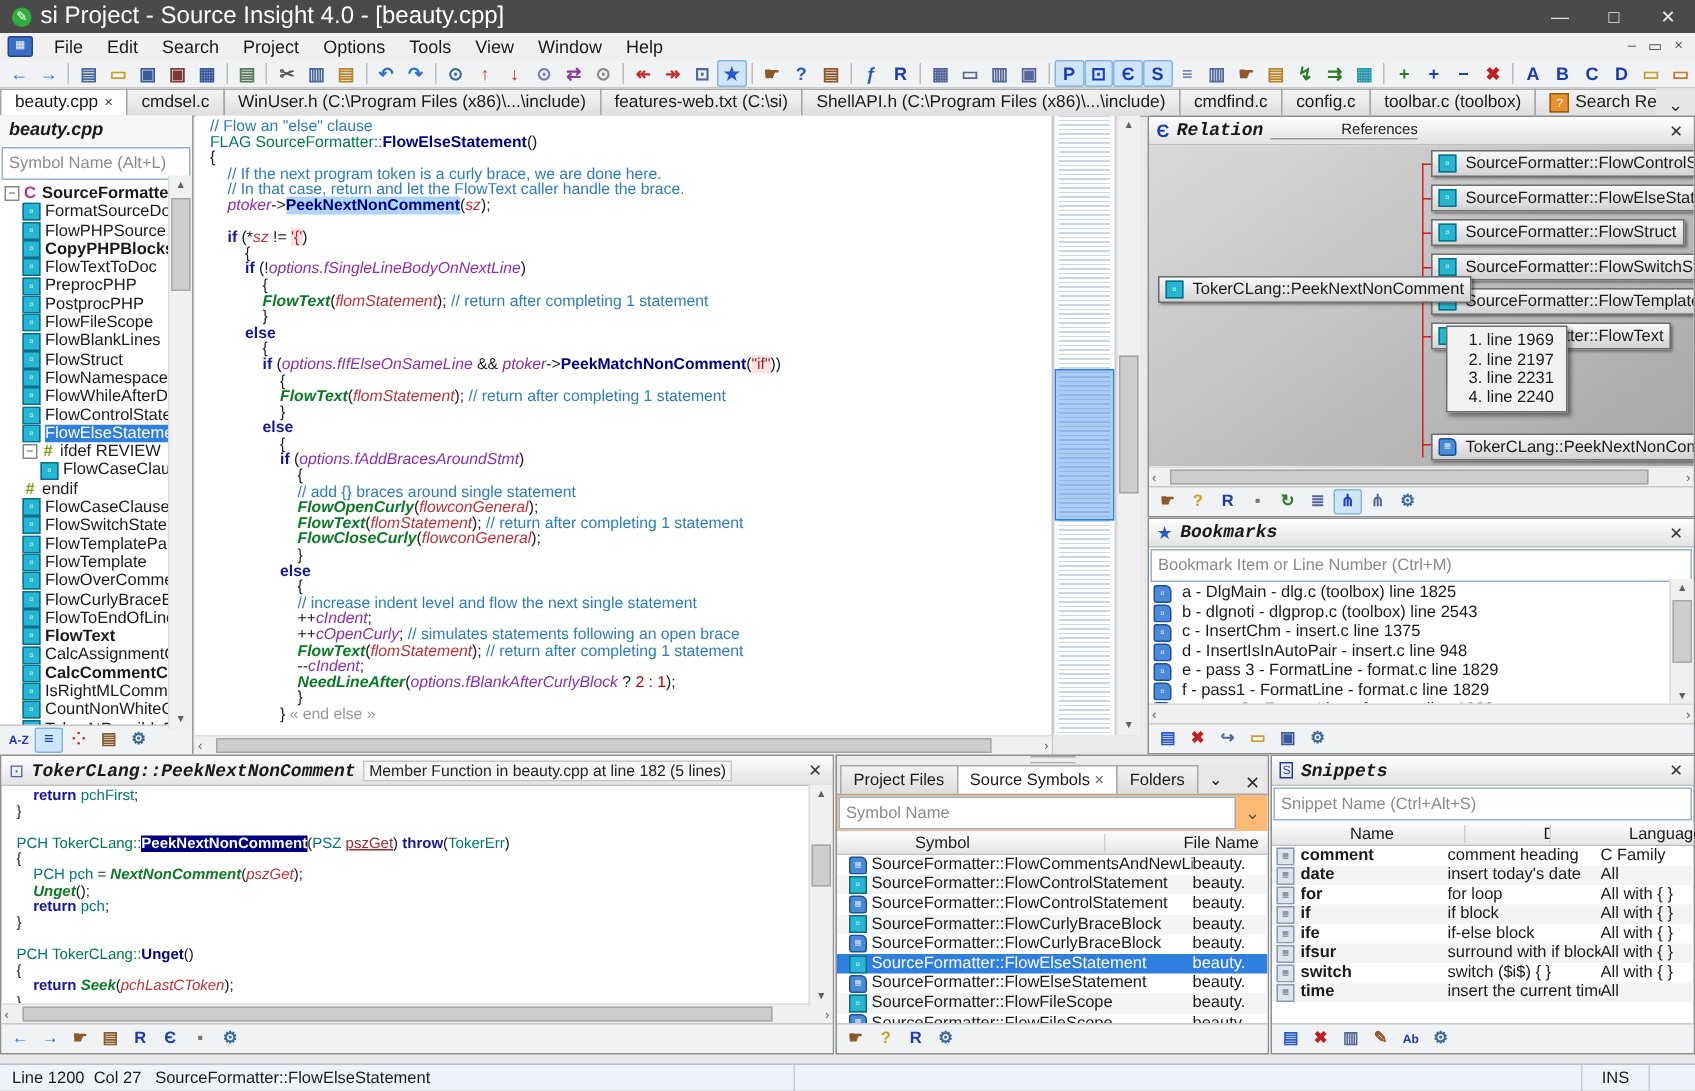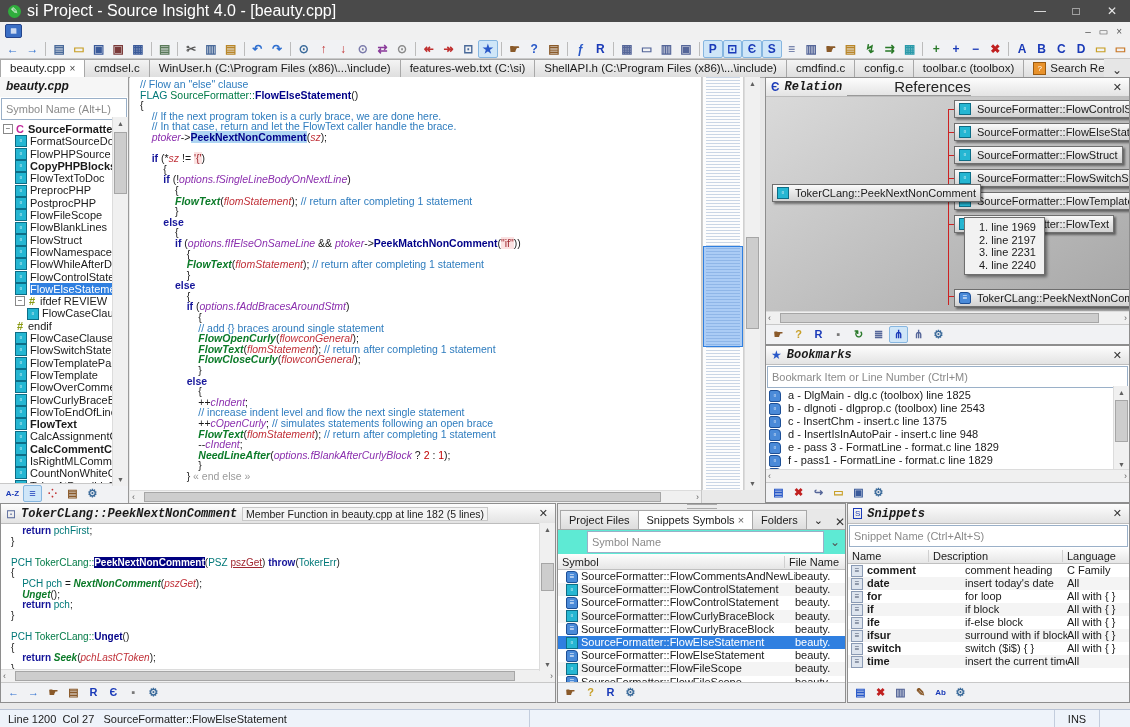--- a/index.html
+++ b/index.html
@@ -24,21 +24,21 @@
   .tabbar{position:absolute;left:0;top:59px;width:1130px;height:18px;background:#e6e6e6;border-bottom:1px solid #a8a8a8;display:flex;align-items:flex-end;}
   .tab{height:17px;line-height:17px;padding:0 9px;border:1px solid #a8a8a8;border-bottom:none;background:linear-gradient(#f4f4f4,#dedede);margin-right:-1px;font-size:11.5px;white-space:nowrap;display:flex;align-items:center;gap:4px;}
   .tab.active{background:#ffffff;position:relative;}
   .tab .tab-close{color:#444;font-size:10px;}
   .tab .tab-ic{width:11px;height:11px;background:#e8922c;border:1px solid #9a5a10;color:#fff;font-size:8px;line-height:11px;text-align:center;}
   .tab-overflow{margin-left:auto;padding:0 8px;color:#333;}
   
   .panel{position:absolute;background:#fff;border:1px solid #8e8e8e;box-sizing:border-box;display:flex;flex-direction:column;}
   .panel-title{height:18px;flex:0 0 18px;background:linear-gradient(#fdfdfd,#e3e3e3);border-bottom:1px solid #bdbdbd;display:flex;align-items:center;padding:0 5px;gap:5px;overflow:hidden;}
   .panel-title .pt{font-weight:bold;font-style:italic;font-size:12px;white-space:nowrap;font-family:Liberation Mono, monospace;}
-  .panel-title .ps{font-size:15px;color:#222;border-bottom:1px solid #999;white-space:nowrap;overflow:hidden;padding-left:47px;}
+  .panel-title .ps{font-size:10px;color:#222;border-bottom:1px solid #999;white-space:nowrap;overflow:hidden;padding-left:47px;}
   .panel-title .x{margin-left:auto;font-size:11px;color:#333;padding:0 2px;}
   .panel-input{height:20px;flex:0 0 20px;margin:1px;border:1px solid #9ab0c8;font-size:11px;padding:0 4px;font-family:"Liberation Sans",sans-serif;color:#222;}
   .panel-input::placeholder{color:#8a8a8a;}
   .mini-toolbar{flex:0 0 19px;border-top:1px solid #c8c8c8;background:#f1f2f4;display:flex;align-items:center;padding-left:3px;gap:1px;}
   .mini-toolbar .tb-ic{width:17px;height:15px;line-height:15px;font-size:11px;}
   
   .sbv{position:absolute;width:15px;background:#f0f0f0;border-left:1px solid #dcdcdc;}
   .sbv .ar{position:absolute;left:0;width:15px;height:13px;color:#606060;font-size:7px;text-align:center;line-height:13px;}
   .sbv .th{position:absolute;left:1px;width:11px;background:#cdcdcd;border:1px solid #a6a6a6;}
   .sbh{position:relative;height:12px;flex:0 0 12px;background:#f0f0f0;border-top:1px solid #dcdcdc;}
@@ -95,21 +95,21 @@
   
   #context{left:0;top:503px;width:556px;height:200px;}
   #project{left:557px;top:503px;width:289px;height:200px;}
   #snippets{left:847px;top:503px;width:283px;height:200px;}
   .grip{flex:0 0 5px;display:flex;justify-content:center;align-items:center;background:#ececec;}
   .grip div{width:30px;height:3px;border-top:1px solid #aaa;border-bottom:1px solid #aaa;}
   .ptabs{flex:0 0 20px;display:flex;align-items:flex-end;background:#e8e8e8;border-bottom:1px solid #a8a8a8;padding-left:2px;}
   .ptab{height:18px;line-height:18px;padding:0 8px;font-size:11px;border:1px solid #a8a8a8;border-bottom:none;background:linear-gradient(#f2f2f2,#ddd);margin-right:-1px;white-space:nowrap;}
   .ptab.active{background:#fff;font-weight:normal;}
   .colhdr{flex:0 0 15px;display:flex;background:linear-gradient(#fdfdfd,#e6e6e6);border-bottom:1px solid #c0c0c0;font-size:11px;align-items:center;}
-  .colhdr span{padding:0 4px;border-right:1px solid #d0d0d0;overflow:hidden;white-space:nowrap;}
+  .colhdr span{padding:0 4px;border-right:1px solid #d0d0d0;overflow:hidden;white-space:nowrap;margin-left:48px;}
   .plist{flex:1;overflow:hidden;position:relative;}
   .prow{height:13.2px;line-height:13.2px;font-size:11px;display:flex;align-items:center;white-space:nowrap;overflow:hidden;}
   .prow:nth-child(even){background:#f4f4f4;}
   .prow.sel{background:#2f7fe0;color:#fff;}
   .prow .tic{margin:0 3px 0 8px;}
   .prow .sym{flex:1;overflow:hidden;}
   .prow .fn2{flex:0 0 50px;overflow:hidden;}
   .srow{height:13px;line-height:13px;font-size:11px;display:flex;align-items:center;white-space:nowrap;overflow:hidden;}
   .srow:nth-child(even){background:#f4f4f4;}
   .srow .tic{margin:0 4px 0 3px;background:#dde4ee;border:1px solid #8a9ab4;color:#44506a;}
@@ -131,20 +131,31 @@
     <span class="t">si Project - Source Insight 4.0 - [beauty.cpp]</span>
     <span class="win-btns">
       <span class="win-btn">—</span>
       <span class="win-btn">□</span>
       <span class="win-btn">✕</span>
     </span>
   </div>
 
   <div class="menubar">
     <span class="menu-ic">▦</span>
+    <span style="display:flex;">
+        <span class="menu-item">File</span>
+        <span class="menu-item">Edit</span>
+        <span class="menu-item">Search</span>
+        <span class="menu-item">Project</span>
+        <span class="menu-item">Options</span>
+        <span class="menu-item">Tools</span>
+        <span class="menu-item">View</span>
+        <span class="menu-item">Window</span>
+        <span class="menu-item">Help</span>
+      </span>
     <span class="mdi-btns">
         <span>–</span>
         <span>▭</span>
         <span>×</span>
       </span>
   </div>
 
   <div class="toolbar">
       <span class="tb-ic" style="color: rgb(47, 111, 208); font-weight: bold;">←</span>
       <span class="tb-ic" style="color: rgb(47, 111, 208); font-weight: bold;">→</span>
@@ -414,22 +425,22 @@
         <div class="cl"><span class="tk-pl">                {</span></div>
         <div class="cl"><span class="tk-pl">                </span><span class="tk-k">if</span><span class="tk-pl"> (</span><span class="tk-v">options.fAddBracesAroundStmt</span><span class="tk-pl">)</span></div>
         <div class="cl"><span class="tk-pl">                    {</span></div>
         <div class="cl"><span class="tk-pl">                    </span><span class="tk-c">// add {} braces around single statement</span></div>
         <div class="cl"><span class="tk-pl">                    </span><span class="tk-ca">FlowOpenCurly</span><span class="tk-pl">(</span><span class="tk-p">flowconGeneral</span><span class="tk-pl">);</span></div>
         <div class="cl"><span class="tk-pl">                    </span><span class="tk-ca">FlowText</span><span class="tk-pl">(</span><span class="tk-p">flomStatement</span><span class="tk-pl">); </span><span class="tk-c">// return after completing 1 statement</span></div>
         <div class="cl"><span class="tk-pl">                    </span><span class="tk-ca">FlowCloseCurly</span><span class="tk-pl">(</span><span class="tk-p">flowconGeneral</span><span class="tk-pl">);</span></div>
         <div class="cl"><span class="tk-pl">                    }</span></div>
         <div class="cl"><span class="tk-pl">                </span><span class="tk-k">else</span></div>
         <div class="cl"><span class="tk-pl">                    {</span></div>
+        <div class="cl"><span class="tk-pl">                    </span><span class="tk-c">// increase indent level and flow the next single statement</span></div>
         <div class="cl"><span class="tk-pl">                    ++</span><span class="tk-v">cIndent</span><span class="tk-pl">;</span></div>
-        <div class="cl"><span class="tk-pl">                    </span><span class="tk-c">// increase indent level and flow the next single statement</span></div>
         <div class="cl"><span class="tk-pl">                    ++</span><span class="tk-v">cOpenCurly</span><span class="tk-pl">; </span><span class="tk-c">// simulates statements following an open brace</span></div>
         <div class="cl"><span class="tk-pl">                    </span><span class="tk-ca">FlowText</span><span class="tk-pl">(</span><span class="tk-p">flomStatement</span><span class="tk-pl">); </span><span class="tk-c">// return after completing 1 statement</span></div>
         <div class="cl"><span class="tk-pl">                    --</span><span class="tk-v">cIndent</span><span class="tk-pl">;</span></div>
         <div class="cl"><span class="tk-pl">                    </span><span class="tk-ca">NeedLineAfter</span><span class="tk-pl">(</span><span class="tk-v">options.fBlankAfterCurlyBlock</span><span class="tk-pl"> ? </span><span class="tk-n">2</span><span class="tk-pl"> : </span><span class="tk-n">1</span><span class="tk-pl">);</span></div>
         <div class="cl"><span class="tk-pl">                    }</span></div>
         <div class="cl"><span class="tk-pl">                } </span><span class="tk-g">« end else »</span></div>
       </div>
     <div class="sbh">
       <span class="al">‹</span>
         <span class="th" style="left:14px;right:40px;"></span>
@@ -620,27 +631,27 @@
         <span class="tb-ic" style="color: rgb(58, 106, 154); font-weight: bold;">⚙</span>
       </div>
   </div>
 
   <div id="project" class="panel" style="background:#ececec;">
     <div class="grip">
         <div></div>
       </div>
     <div class="ptabs">
       <span class="ptab">Project Files</span>
-      <span class="ptab active"><span>Snippets Symbols</span>&nbsp;<span style="color:#666;">×</span></span>
+      <span class="ptab active"><span>Source Symbols</span>&nbsp;<span style="color:#666;">×</span></span>
       <span class="ptab">Folders</span>
       <span class="ptab" style="border:none;background:none;">⌄</span>
       <span style="margin-left:auto;padding:0 5px;color:#333;">✕</span>
     </div>
     <div style="background:#fff;display:flex;flex-direction:column;flex:1;overflow:hidden;">
-      <div style="display:flex;flex:0 0 22px;align-items:center;background:#5eead4;padding-left:28px;">
+      <div style="display:flex;flex:0 0 22px;align-items:center;background:#fdba74;">
         <input class="panel-input" style="flex: 1 1 0%;" placeholder="Symbol Name">
         <span style="padding:0 5px;color:#555;">⌄</span>
       </div>
       <div class="colhdr">
         <span style="flex:1;">Symbol</span>
         <span style="flex:0 0 52px;border-right:none;">File Name</span>
       </div>
       <div class="plist">
           <div class="prow">
             <span class="tic doc">≡</span>

